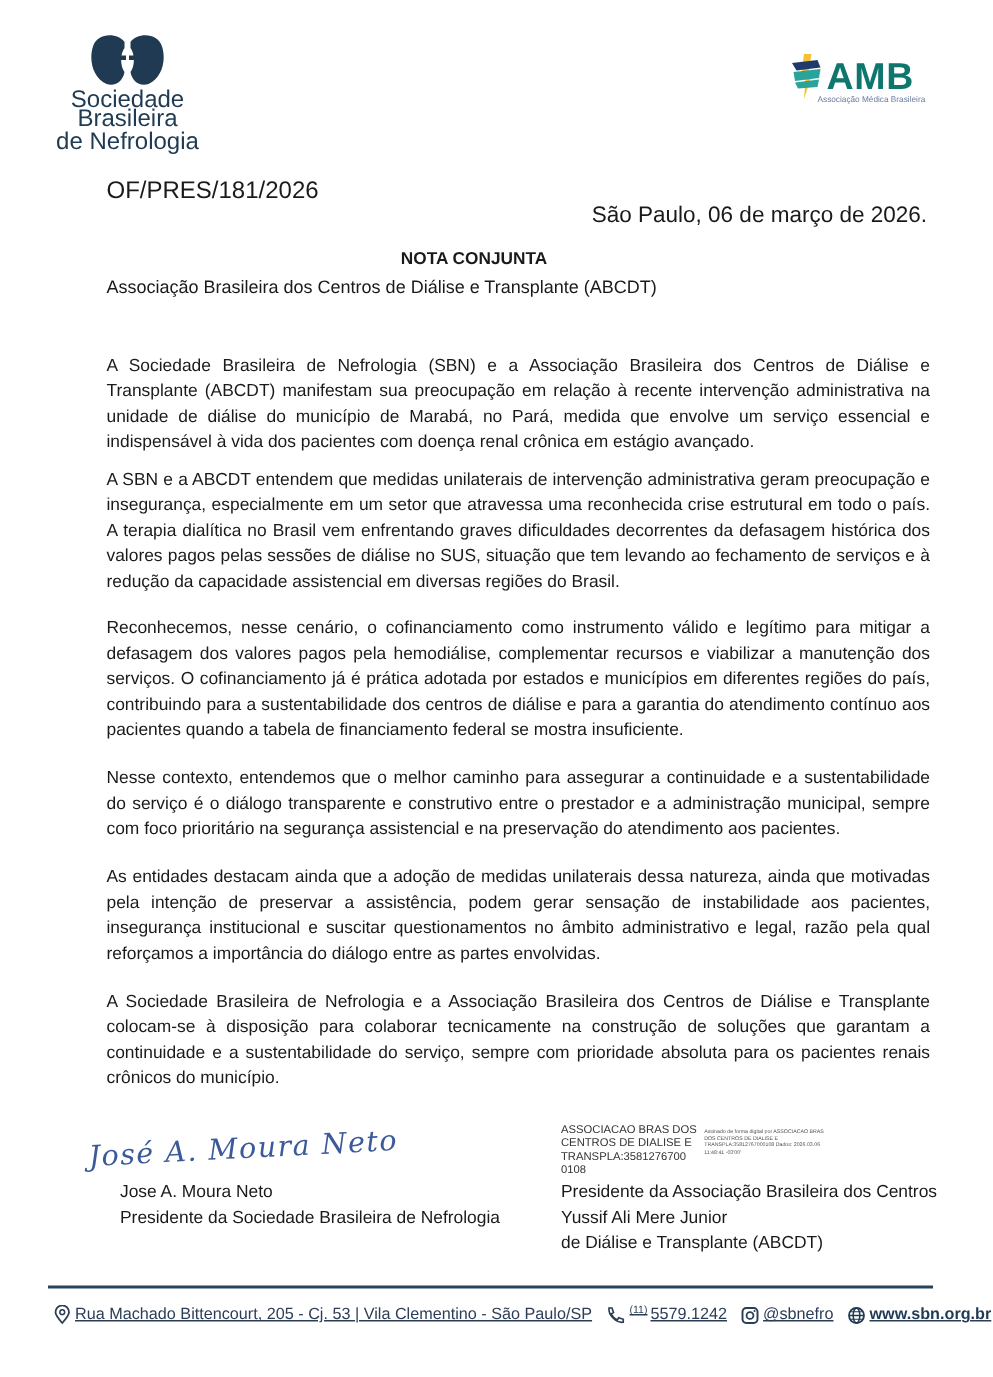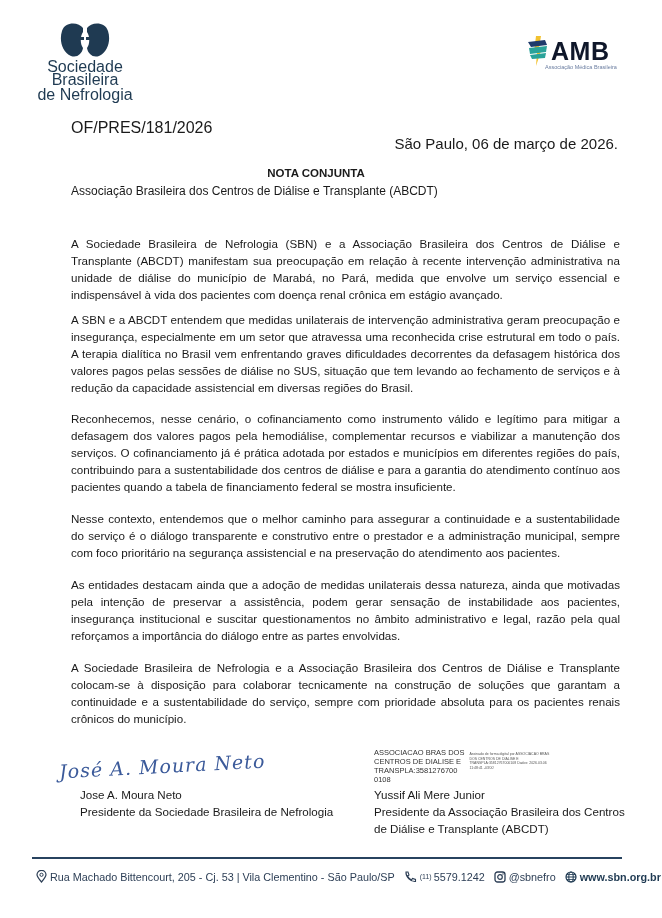--- a/index.html
+++ b/index.html
@@ -4,39 +4,39 @@
 <style>
   html, body { margin:0; padding:0; background:#ffffff; }
   body { width:662px; height:918px; position:relative; overflow:hidden;
          font-family:"Liberation Sans", sans-serif; color:#1a1a1a; }
   .abs { position:absolute; }
   .sbn-logo { left:30px; top:22px; width:110px; text-align:center; }
   .sbn-logo svg { display:block; margin:0 auto; }
   .sbn-logo .name { font-size:16px; color:#1f3a52; line-height:13px; margin-top:2px; }
   .amb-logo { left:527px; top:36px; width:115px; }
   .amb-logo .row { display:flex; align-items:center; }
-  .amb-logo .word { font-size:25px; font-weight:bold; color:#0f172a; letter-spacing:0.5px; line-height:26px; margin-left:2px;text-align:right; }
+  .amb-logo .word { font-size:25px; font-weight:bold; color:#0f766e; letter-spacing:0.5px; line-height:26px; margin-left:2px;text-align:right; }
   .amb-logo .sub { font-size:5.5px; color:#6a7da0; margin-left:18px; margin-top:-2px; }
   .ref { left:71px; top:119px; font-size:16px; }
   .date { right:44px; top:135px; font-size:15px; }
   .title { left:0; width:632px; top:167px; text-align:center; font-size:11.5px; font-weight:bold; }
   .addr { left:71px; top:183px; font-size:12px; line-height:17px; }
   .body-text { left:71px; width:549px; font-size:11.6px; line-height:17px; text-align:justify; }
   .p1 { top:235px; } .p2 { top:311px; } .p3 { top:410px; }
   .p4 { top:510px; } .p5 { top:576px; } .p6 { top:659px; }
   .sig-left { left:71px; top:755px; }
   .signature-script { font-family:"DejaVu Serif", serif; font-style:italic; color:#3b5a9a; font-size:19px; transform:rotate(-3deg); letter-spacing:1px; margin-left:-12px; }
   .signer-block { font-size:11.6px; line-height:17px; }
   .sig-left-text { left:80px; top:786px; }
   .sig-right-stamp { left:374px; top:748px; display:flex; align-items:flex-start; }
   .stamp-main { font-size:7.5px; line-height:9px; color:#333; }
   .stamp-small { font-size:3.5px; line-height:4.5px; color:#555; margin-left:5px; margin-top:4px; width:80px; }
   .sig-right-text { left:374px; top:786px; }
   .footer-line { left:32px; top:857px; width:590px; height:2px; background:#27435f; }
-  .footer { left:36px; top:870px; font-size:10.8px; color:#2c3e55; display:flex; align-items:center; white-space:nowrap; }
+  .footer { left:36px; top:870px; font-size:10.8px; color:#2c3e55; display:flex; white-space:nowrap;text-decoration:underline; }
   .footer .ic { display:inline-flex; align-items:center; margin-right:3px; }
   .footer .small { font-size:7px; margin-right:2px; }
   .footer .gap { margin-left:9px; }
   .footer .web { font-weight:bold; color:#1f3a52; }
 </style>
 </head>
 <body>
 
 <div class="abs sbn-logo">
   <svg width="52" height="36" viewBox="0 0 52 36">
@@ -87,22 +87,22 @@
 <div class="abs sig-right-stamp">
   <div class="stamp-main">
     <div>ASSOCIACAO BRAS DOS</div>
     <div>CENTROS DE DIALISE E</div>
     <div>TRANSPLA:3581276700</div>
     <div>0108</div>
   </div>
   <div class="stamp-small">Assinado de forma digital por ASSOCIACAO BRAS DOS CENTROS DE DIALISE E TRANSPLA:35812767000108 Dados: 2026.03.06 11:48:41 -03'00'</div>
 </div>
 <div class="abs signer-block sig-right-text">
+  <div>Presidente da Associação Brasileira dos Centros</div>
   <div>Yussif Ali Mere Junior</div>
-  <div>Presidente da Associação Brasileira dos Centros</div>
   <div>de Diálise e Transplante (ABCDT)</div>
 </div>
 
 <div class="abs footer-line"></div>
 <div class="abs footer">
   <span class="ic">
     <svg width="11" height="13" viewBox="0 0 11 13">
         <path d="M5.5 12 C2 8 1 6.5 1 4.8 A4.5 4.5 0 0 1 10 4.8 C10 6.5 9 8 5.5 12 Z" fill="none" stroke="#2c3e55" stroke-width="1.2"></path>
         <circle cx="5.5" cy="4.8" r="1.6" fill="none" stroke="#2c3e55" stroke-width="1"></circle>
       </svg>

